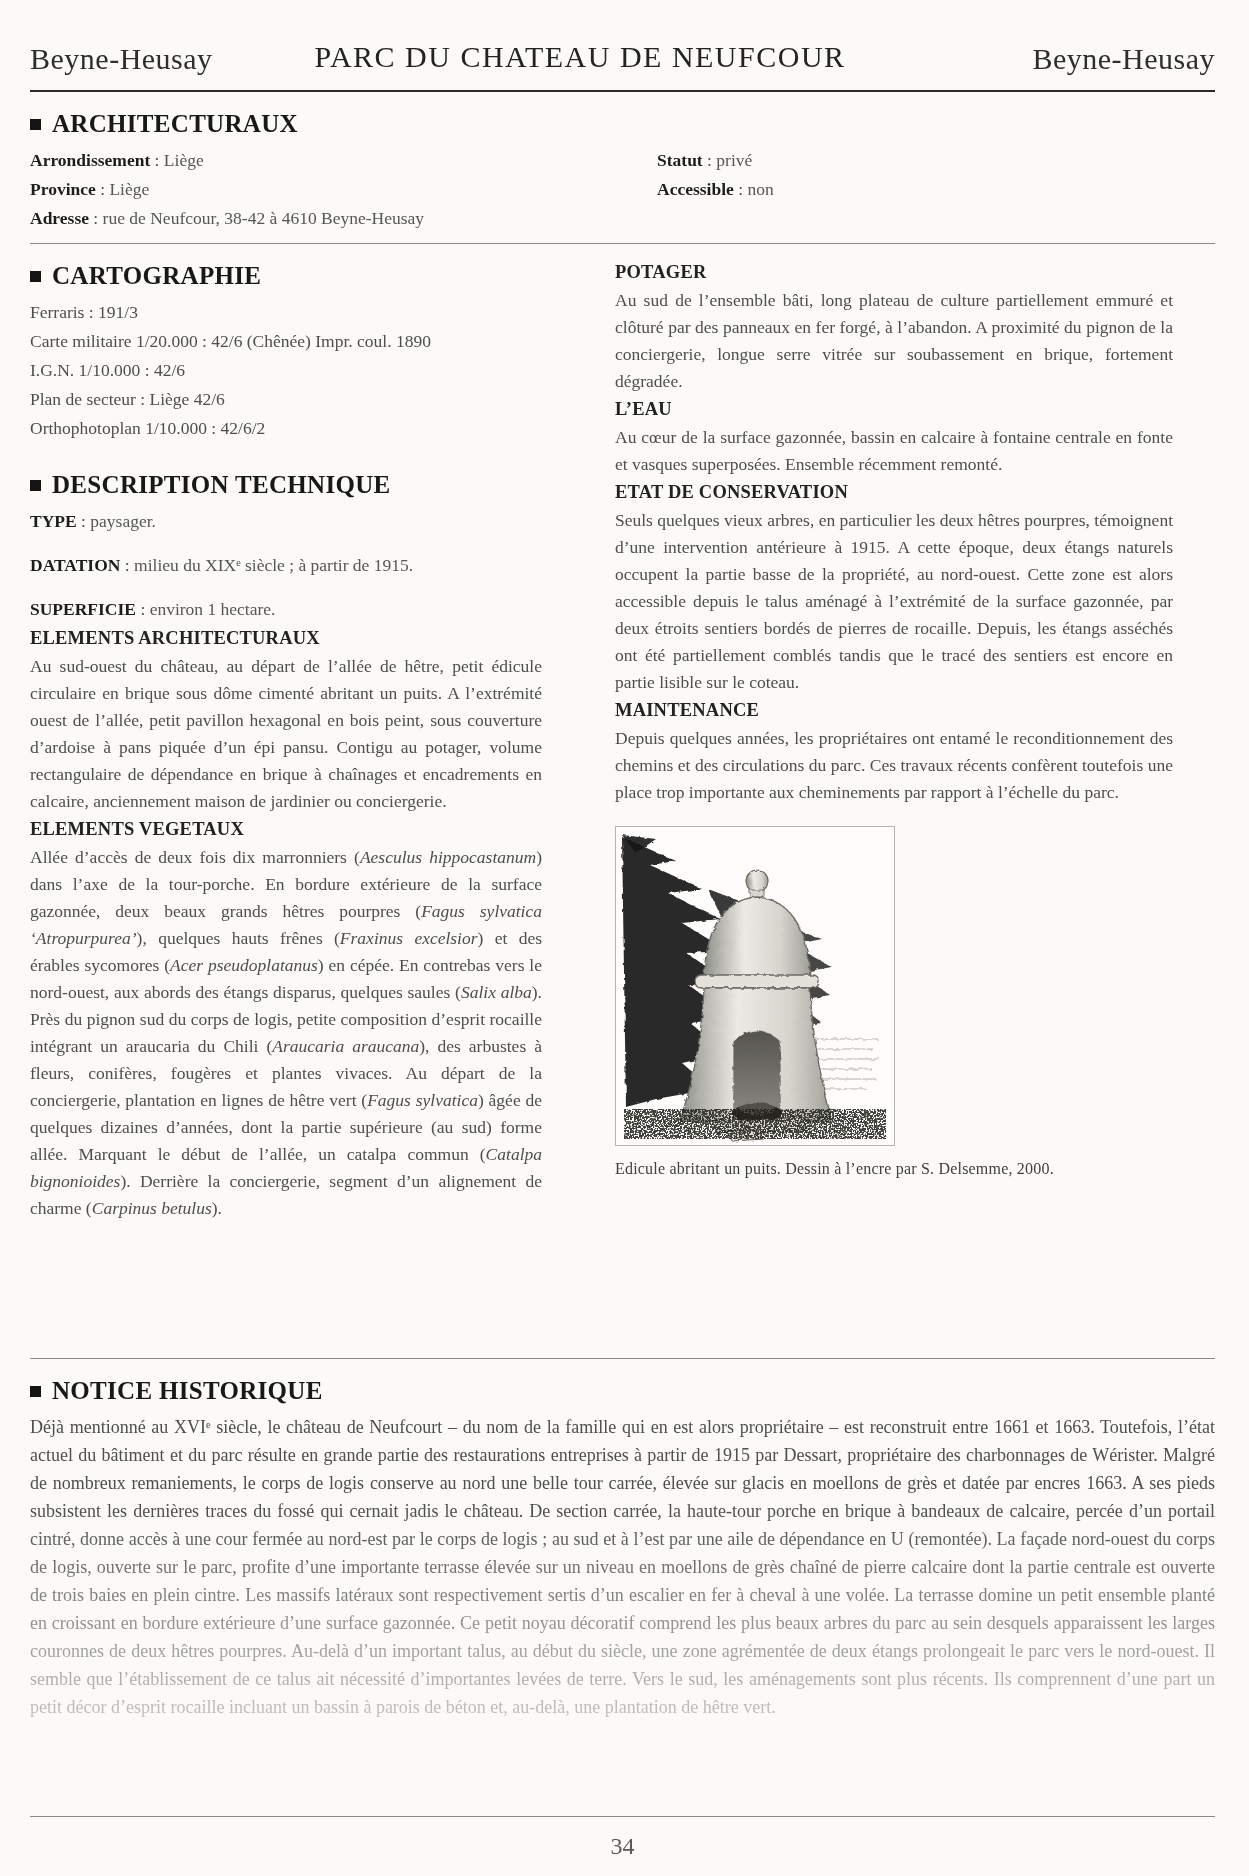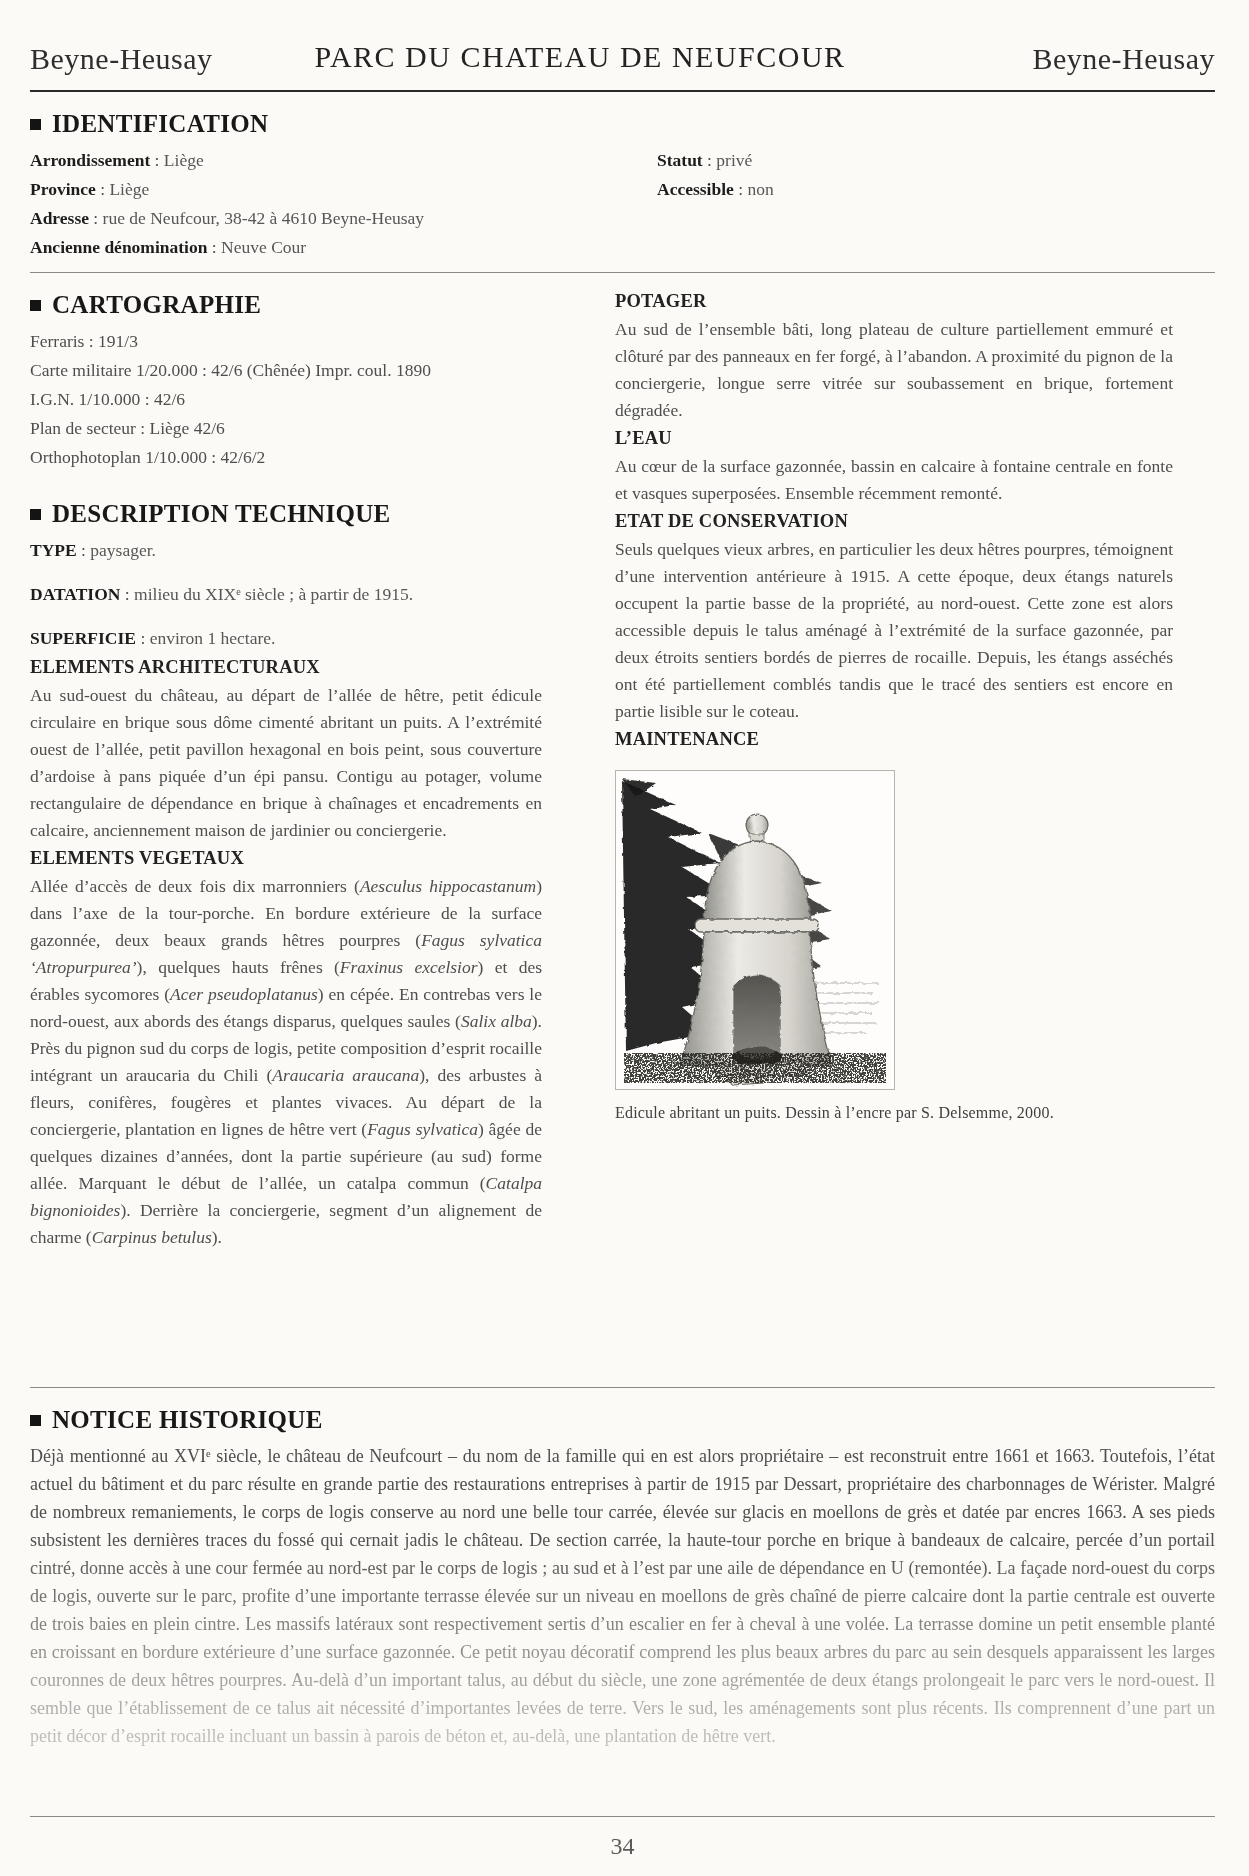--- a/index.html
+++ b/index.html
@@ -63,28 +63,27 @@
 
   <div class="hdr">
     <span class="region">Beyne-Heusay</span>
     <span class="title">PARC DU CHATEAU DE NEUFCOUR</span>
     <span class="region right">Beyne-Heusay</span>
   </div>
   <div class="rule"></div>
 
   <div class="sech">
     <span class="bullet"></span>
-    <span>IDENTIFICATION</span>
+    <span>ARCHITECTURAUX</span>
   </div>
   <div class="ident-cols">
     <div class="ident-col left">
       <div class="frow"><b>Arrondissement</b><span> : </span><span class="val">Liège</span></div>
       <div class="frow"><b>Province</b><span> : </span><span class="val">Liège</span></div>
       <div class="frow"><b>Adresse</b><span> : </span><span class="val">rue de Neufcour, 38-42 à 4610 Beyne-Heusay</span></div>
-      <div class="frow"><b>Ancienne dénomination</b><span> : </span><span class="val">Neuve Cour</span></div>
     </div>
     <div class="ident-col right">
       <div class="frow"><b>Statut</b><span> : </span><span class="val">privé</span></div>
       <div class="frow"><b>Accessible</b><span> : </span><span class="val">non</span></div>
     </div>
   </div>
   <div class="rule thin" style="margin-top:10px;"></div>
 
   <div class="two-col">
 
@@ -118,20 +117,21 @@
       <div class="subh" style="margin-top:18px;">POTAGER</div>
       <div class="para">Au sud de l’ensemble bâti, long plateau de culture partiellement emmuré et clôturé par des panneaux en fer forgé, à l’abandon. A proximité du pignon de la conciergerie, longue serre vitrée sur soubassement en brique, fortement dégradée.</div>
 
       <div class="subh">L’EAU</div>
       <div class="para">Au cœur de la surface gazonnée, bassin en calcaire à fontaine centrale en fonte et vasques superposées. Ensemble récemment remonté.</div>
 
       <div class="subh">ETAT DE CONSERVATION</div>
       <div class="para">Seuls quelques vieux arbres, en particulier les deux hêtres pourpres, témoignent d’une intervention antérieure à 1915. A cette époque, deux étangs naturels occupent la partie basse de la propriété, au nord-ouest. Cette zone est alors accessible depuis le talus aménagé à l’extrémité de la surface gazonnée, par deux étroits sentiers bordés de pierres de rocaille. Depuis, les étangs asséchés ont été partiellement comblés tandis que le tracé des sentiers est encore en partie lisible sur le coteau.</div>
 
       <div class="subh">MAINTENANCE</div>
+      <div class="para">Depuis quelques années, les propriétaires ont entamé le reconditionnement des chemins et des circulations du parc. Ces travaux récents confèrent toutefois une place trop importante aux cheminements par rapport à l’échelle du parc.</div>
 
       <div class="fig">
         <div class="frame">
           <svg width="278" height="318" viewBox="0 0 278 318">
             <defs>
               <filter id="rgh" x="-10%" y="-10%" width="120%" height="120%">
                 <feTurbulence type="fractalNoise" baseFrequency="0.15" numOctaves="3" seed="7" result="t"></feTurbulence>
                 <feDisplacementMap in="SourceGraphic" in2="t" scale="4"></feDisplacementMap>
               </filter>
               <filter id="stip" x="-10%" y="-10%" width="120%" height="120%">

